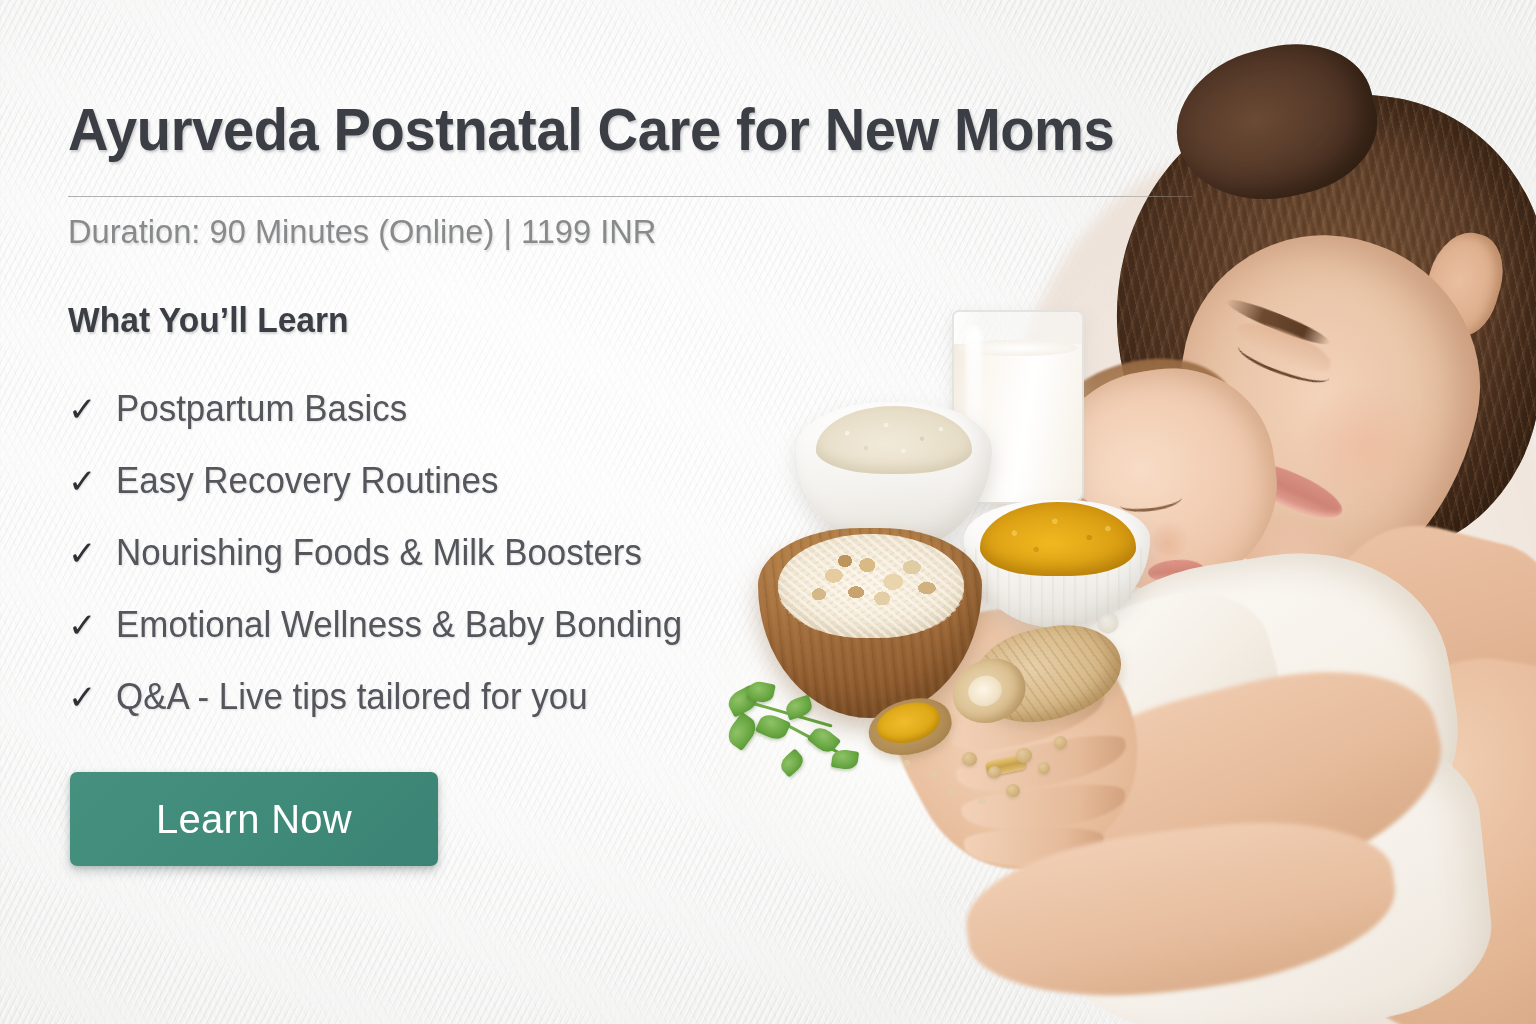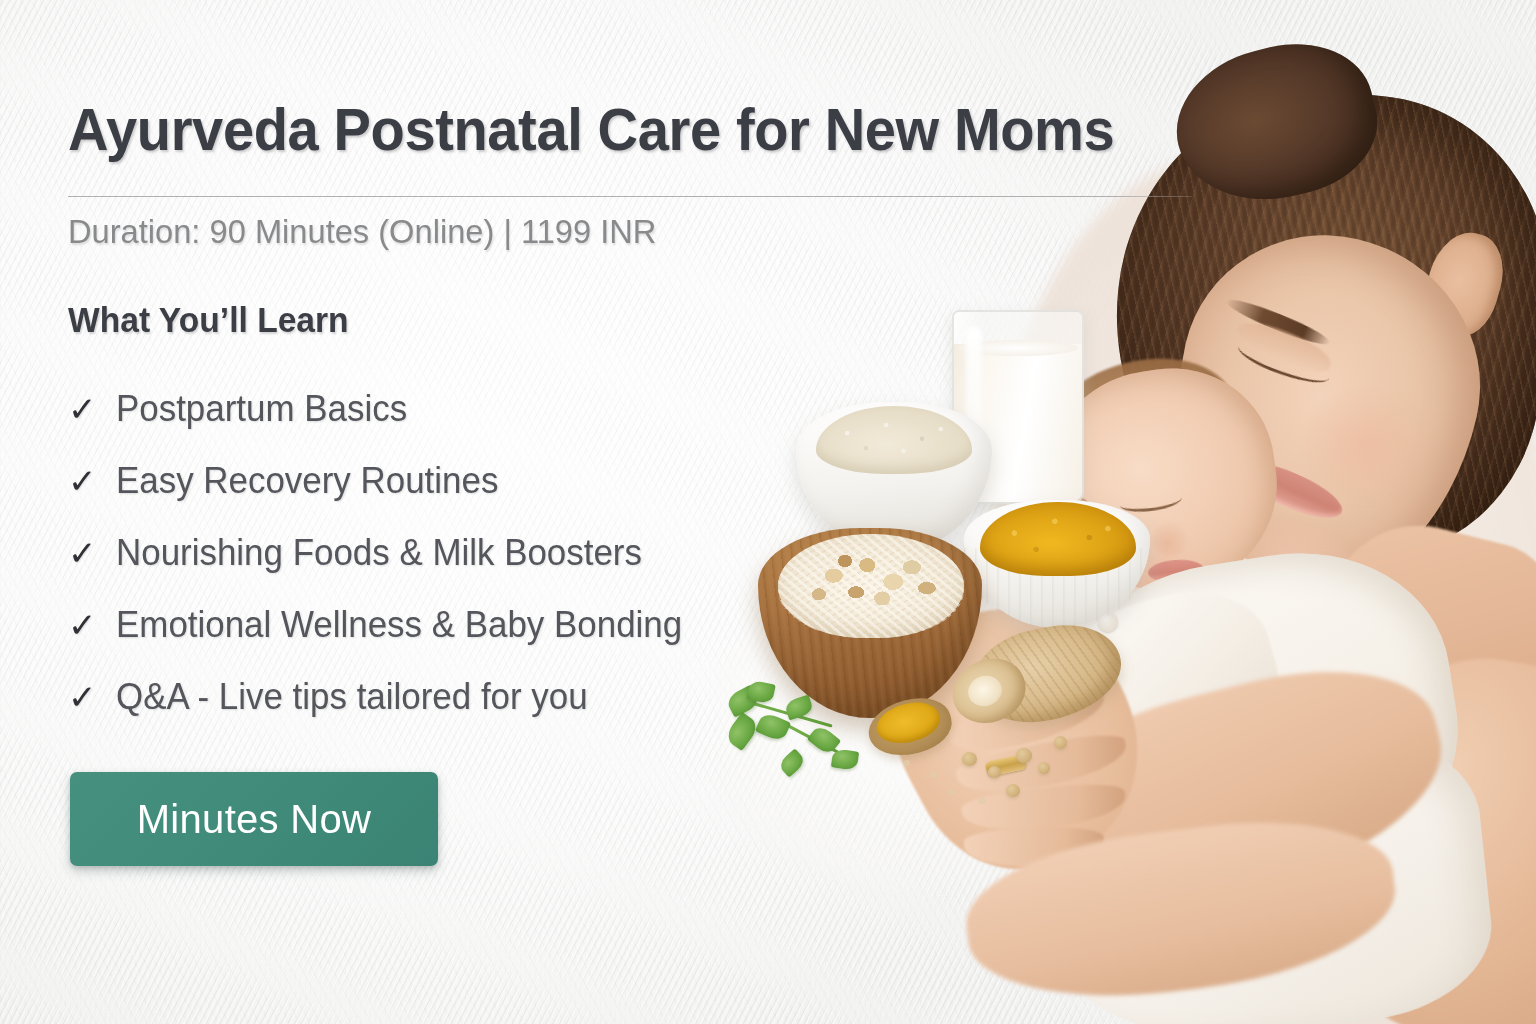--- a/index.html
+++ b/index.html
@@ -1006,16 +1006,16 @@
       <div class="bullet">
         <span class="bullet-check">✓</span>
         <span class="bullet-text">Emotional Wellness &amp; Baby Bonding</span>
       </div>
       <div class="bullet">
         <span class="bullet-check">✓</span>
         <span class="bullet-text">Q&amp;A - Live tips tailored for you</span>
       </div>
     </div>
 
-    <button class="enroll-btn">Minutes Now</button>
+    <button class="enroll-btn">Learn Now</button>
 
   </div>
 </div>
 
 </body></html>

